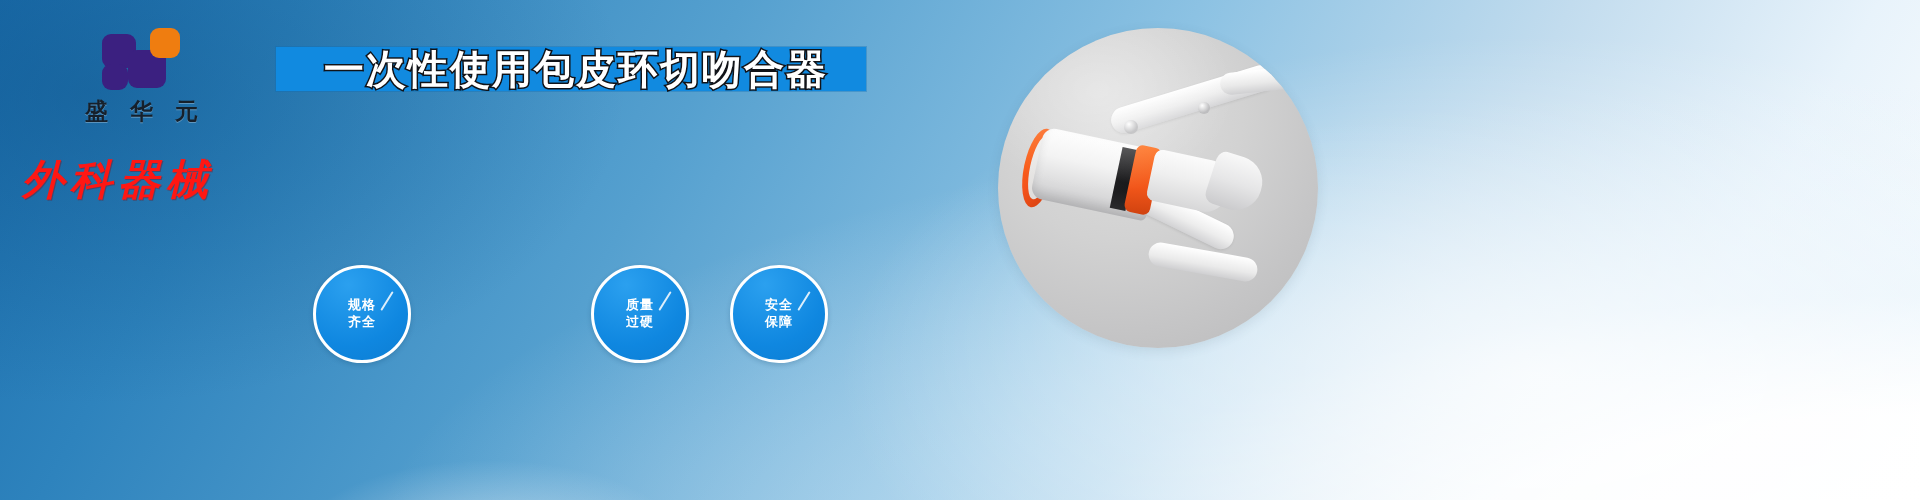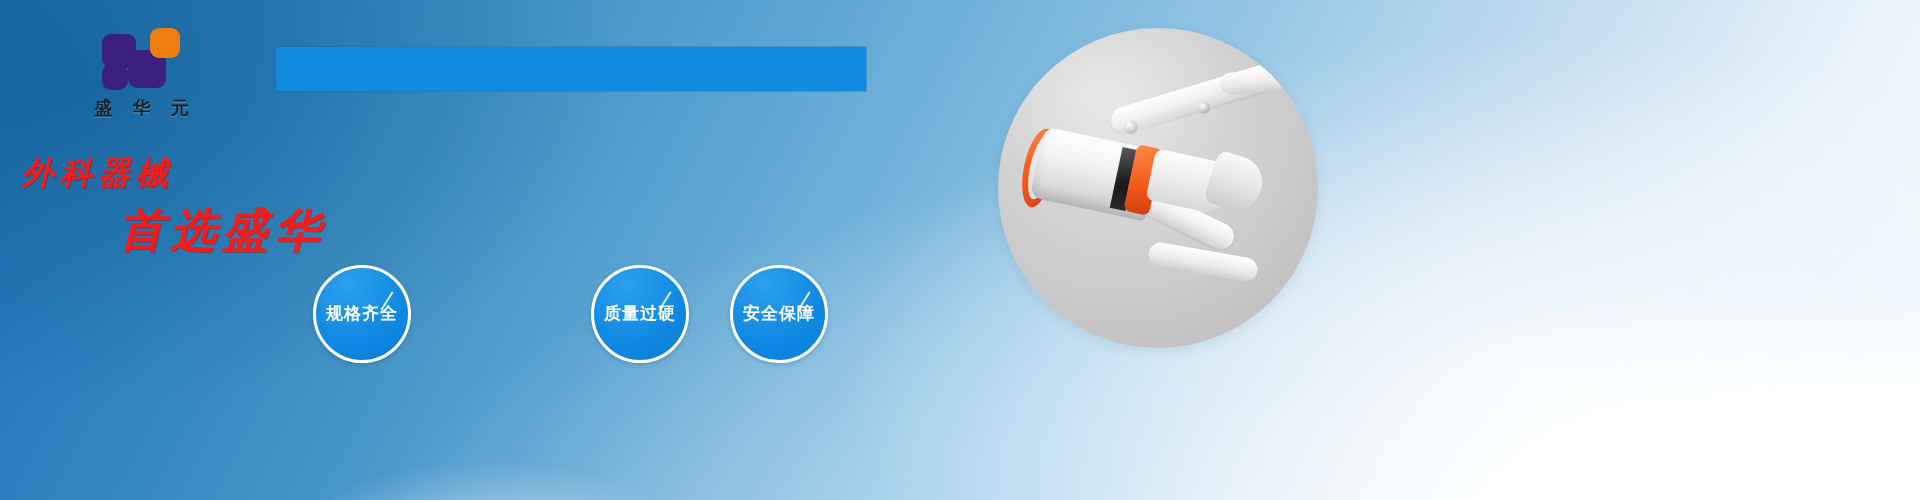--- a/index.html
+++ b/index.html
@@ -25,21 +25,21 @@
   
   #logo-block{position:absolute;left:60px;top:28px;width:170px;height:100px;}
   .logo-mark{position:relative;width:86px;height:62px;margin:0 auto;}
   .lg{position:absolute;border-radius:9px;}
   .lg.p1{left:0px;  top:6px;  width:34px;height:34px;background:#3b2080;}
   .lg.p2{left:26px; top:22px; width:38px;height:38px;background:#3b2080;}
   .lg.p3{left:0px;  top:36px; width:26px;height:26px;background:#3b2080;}
   .lg.p4{left:48px; top:0px;  width:30px;height:30px;background:#ef7d10;}
   .logo-name{
     margin-top:6px;text-align:center;color:#16202b;
-    font-size:18px;font-weight:700;letter-spacing:7px;
+    font-size:23px;font-weight:700;letter-spacing:7px;
     font-family:"DejaVu Sans","Liberation Sans",sans-serif;
     text-shadow:0 1px 0 rgba(255,255,255,0.28);
   }
 
   
   #title-bar{
     position:absolute;left:276px;top:47px;width:590px;height:44px;
     background:#118ae0;
     box-shadow:0 0 0 1px rgba(12,110,180,0.35);
   }
@@ -54,40 +54,40 @@
   }
 
   
   .calli{
     position:absolute;color:#ff1713;white-space:nowrap;
     font-family:"DejaVu Serif","Liberation Serif",serif;
     font-weight:700;font-style:italic;
     letter-spacing:6px;
     text-shadow:1px 1px 0 rgba(140,0,0,0.35);
   }
-  #calli-1{left:22px;  top:152px; font-size:32px;}
+  #calli-1{left:22px;  top:152px; font-size:42px;}
   #calli-2{left:118px; top:200px; font-size:46px;}
 
   
   #subtitle{
     position:absolute;left:344px;top:164px;white-space:nowrap;
     color:#1186dc;font-size:35px;font-weight:600;letter-spacing:1px;
     font-family:"DejaVu Sans","Liberation Sans",sans-serif;
   }
 
   
   .circle{
     position:absolute;top:265px;width:92px;height:92px;border-radius:50%;
     background:radial-gradient(120% 120% at 35% 18%, #2ba0ef 0%, #0f87e0 55%, #0c79cd 100%);
     border:3px solid #ffffff;
     box-shadow:0 2px 5px rgba(10,60,100,0.22);
-    display:flex;flex-direction:row;align-items:center;justify-content:center;
+    display:flex;flex-direction:column;align-items:center;justify-content:center;
     color:#ffffff;
     font-family:"DejaVu Sans","Liberation Sans",sans-serif;
-    font-size:17px;font-weight:600;line-height:1.28;letter-spacing:1px;
+    font-size:13px;font-weight:600;line-height:1.28;letter-spacing:1px;
   }
   .circle .ln{display:block;}
   .circle .slash{
     position:absolute;right:20px;top:22px;width:2px;height:22px;
     background:rgba(255,255,255,0.85);transform:rotate(32deg);border-radius:1px;
   }
   #circle-0{left:313px;}
   #circle-1{left:452px;}
   #circle-2{left:591px;}
   #circle-3{left:730px;}
@@ -199,23 +199,23 @@
     <div class="logo-mark">
       <span class="lg p1"></span>
       <span class="lg p2"></span>
       <span class="lg p3"></span>
       <span class="lg p4"></span>
     </div>
     <div class="logo-name">盛 华 元</div>
   </div>
 
   <div id="title-bar"></div>
+  <div id="title-text">一次性使用包皮环切吻合器</div>
 
   <div id="calli-1" class="calli">外科器械</div>
-  <div id="calli-2" class="calli">首选盛华</div>
 
 
   <div id="circle-0" class="circle">
     <span class="slash"></span>
     <span class="ln">规格</span>
     <span class="ln">齐全</span>
   </div>
   <div id="circle-3" class="circle">
     <span class="slash"></span>
     <span class="ln">安全</span>

